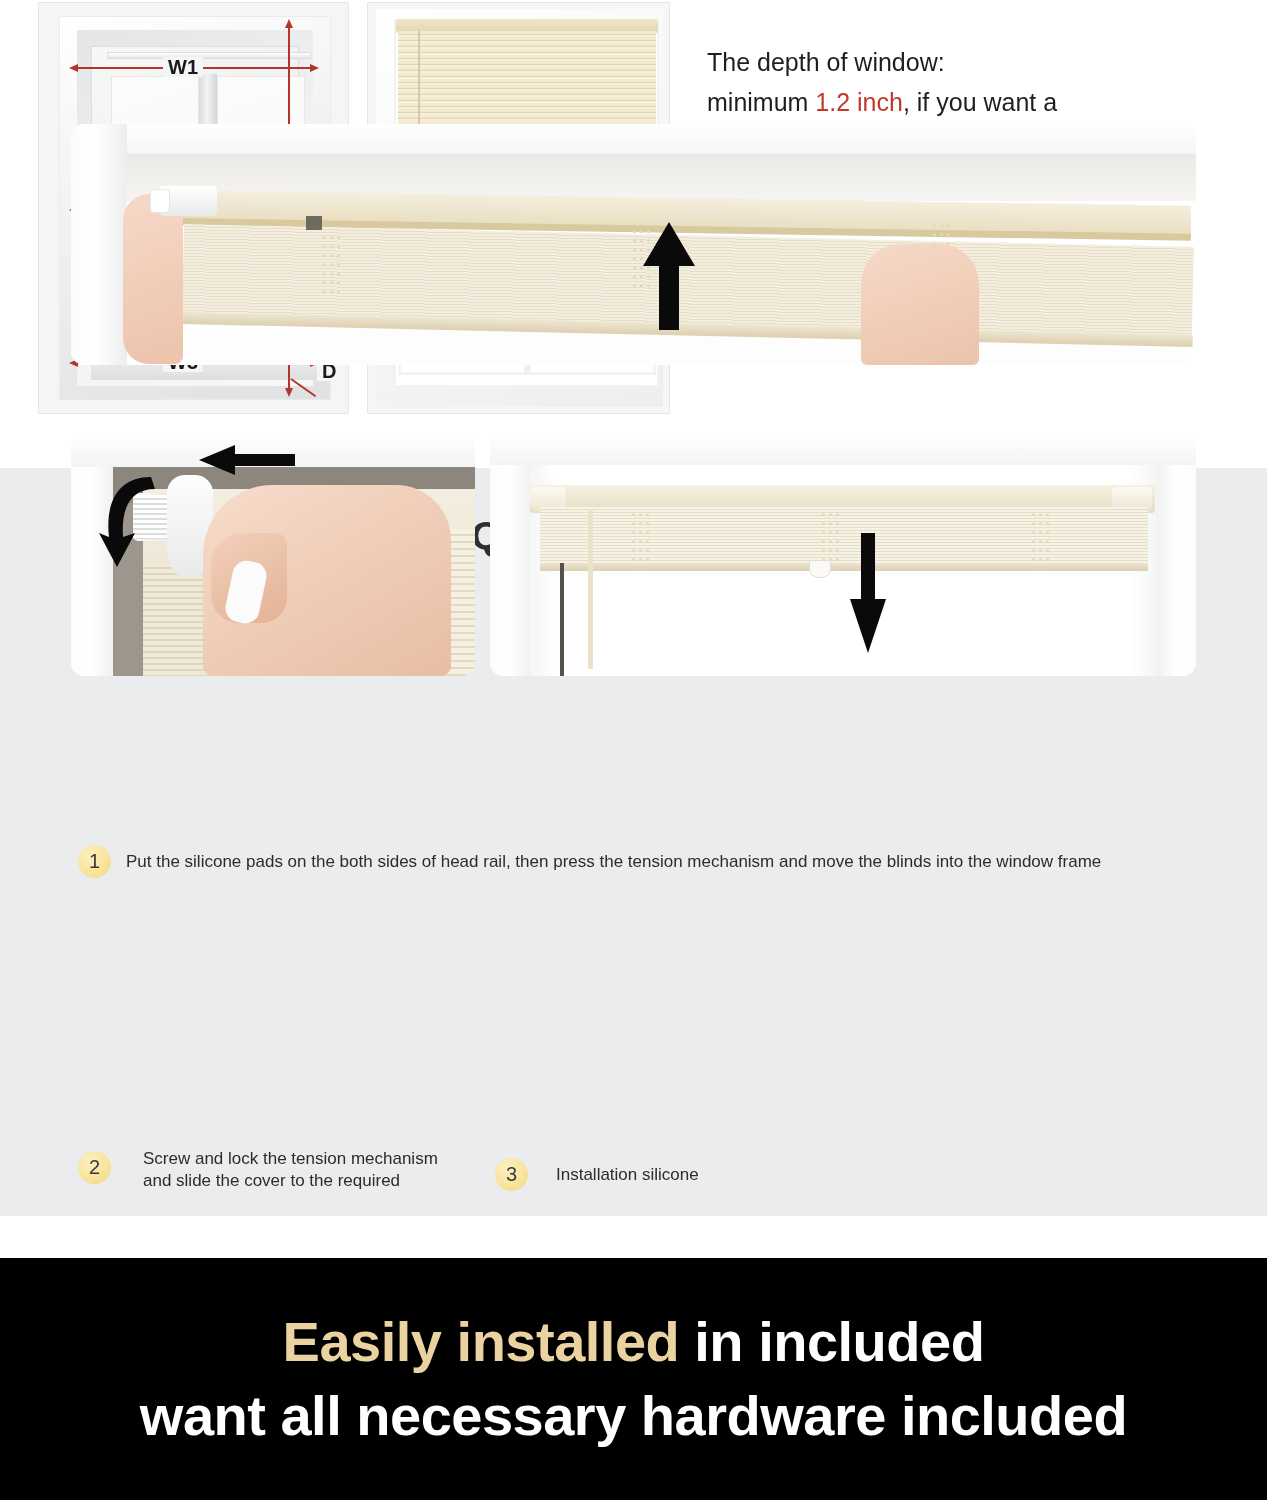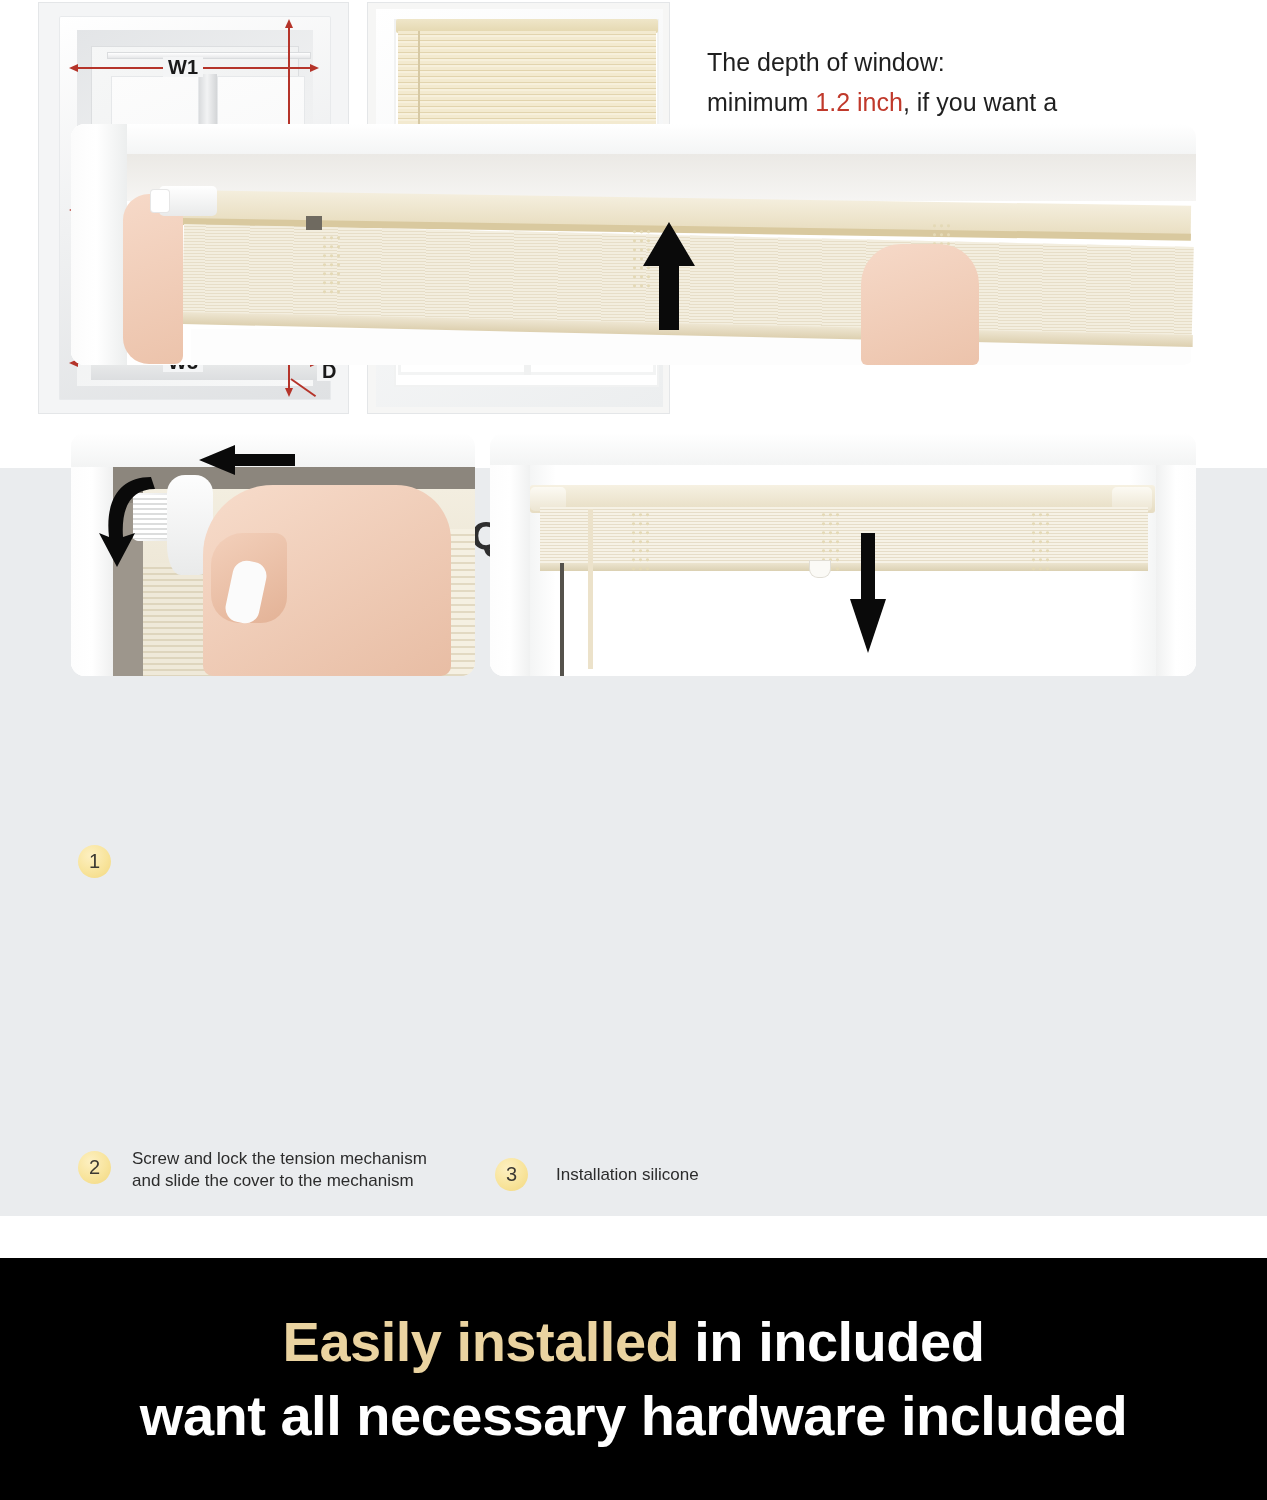--- a/index.html
+++ b/index.html
@@ -329,21 +329,21 @@
     background: radial-gradient(circle at 38% 32%, #fdf0c2 0%, #f8e49c 55%, #f2d77f 100%);
     color: #3d3a33;
     font-size: 20px; font-weight: normal;
     display: flex; align-items: center; justify-content: center;
   }
   .step-text {
     margin-left: 15px;
     font-size: 17px; color: #2c2c2c; line-height: 22px;
   }
   #step2-caption .step-badge { margin-top: 3px; }
-  #step2-caption .step-text { margin-left: 21px; }
+  #step2-caption .step-text { margin-left: 32px; }
   #step3-caption .step-text { margin-left: 28px; }
 
   
   .banner-gap {
     position: absolute; left: 0; top: 1216px;
     width: 1267px; height: 42px; background: #ffffff;
   }
   .banner {
     position: absolute; left: 0; top: 1258px;
     width: 1267px; height: 242px;
@@ -458,20 +458,21 @@
   <div class="s1-endcap"></div>
   <div class="s1-tension-tip"></div>
   <div class="hand s1-hand-r"></div>
   <svg style="position:absolute; left:572px; top:98px;" width="52" height="108" viewBox="0 0 52 108" aria-hidden="true">
     <path d="M26 0 L52 44 L36 44 L36 108 L16 108 L16 44 L0 44 Z" fill="#0a0a0a"></path>
   </svg>
 </div>
 
 <div class="step-caption" id="step1-caption">
   <div class="step-badge">1</div>
+  <div class="step-text">Put the silicone pads on the both sides of head rail, then press the tension mechanism and move the blinds into the window frame</div>
 </div>
 
 <div class="photo-card" id="step2-photo">
   <div class="wall"></div>
   <div class="s2-recess"></div>
   <div class="s2-recess-2"></div>
   <div class="s2-blind-body"></div>
   <div class="s2-slats-right"></div>
   <div class="s2-blind-stack"></div>
   <div class="ladder-cord" style="left:352px; top:110px;"></div>
@@ -512,21 +513,21 @@
   <div class="casing s3-casing-top"></div>
   <svg style="position:absolute; left:360px; top:100px;" width="36" height="120" viewBox="0 0 36 120" aria-hidden="true">
     <path d="M18 120 L36 66 L25 66 L25 0 L11 0 L11 66 L0 66 Z" fill="#0a0a0a"></path>
   </svg>
 </div>
 
 <div class="step-caption" id="step2-caption">
   <div class="step-badge">2</div>
   <div class="step-text">
     <div>Screw and lock the tension mechanism</div>
-    <div>and slide the cover to the mechanism</div>
+    <div>and slide the cover to the required</div>
   </div>
 </div>
 
 <div class="step-caption" id="step3-caption">
   <div class="step-badge">3</div>
   <div class="step-text">Installation silicone</div>
 </div>
 
 <div class="banner-gap"></div>
 

